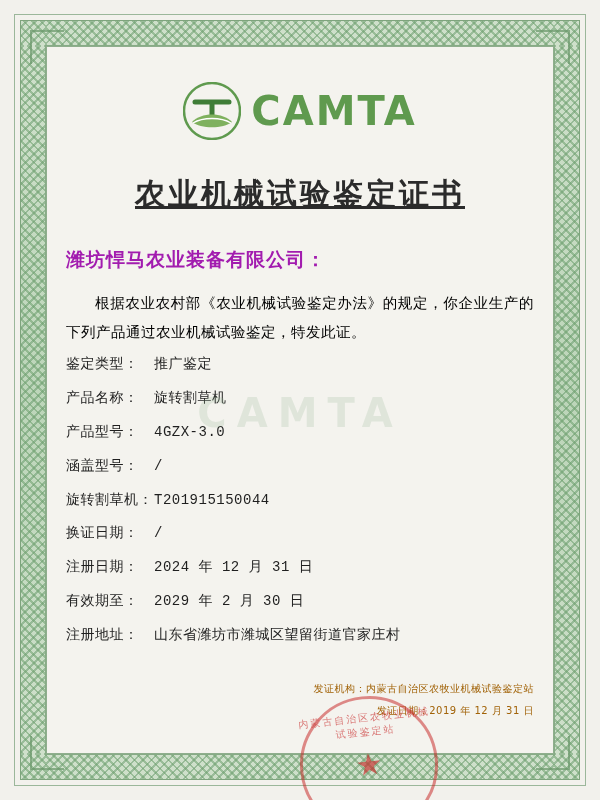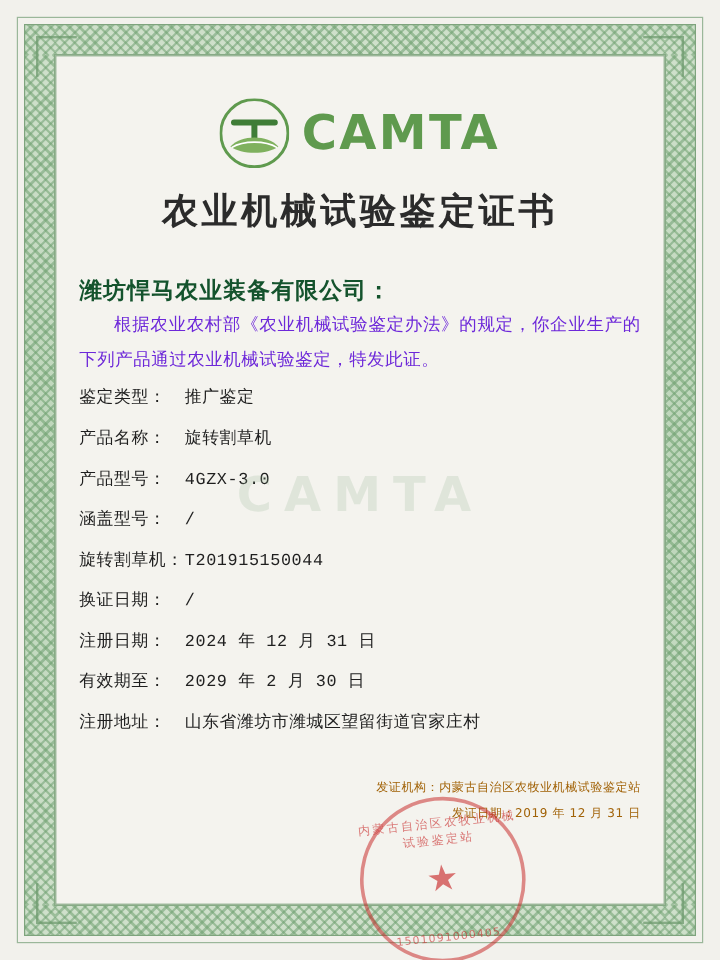--- a/index.html
+++ b/index.html
@@ -131,36 +131,37 @@
     letter-spacing: 2px;
     color: #5f9a4e;
   }
 
   .cert-title {
     text-align: center;
     font-size: 30px;
     font-weight: bold;
     letter-spacing: 3px;
     color: #2b2b2b;
-    margin-top: 14px;
+    margin-top: 32px;
+    text-decoration: underline;
   }
 
   .company {
     margin-top: 32px;
     font-size: 19px;
     font-weight: bold;
-    color: #14532d;
+    color: #a21caf;
     letter-spacing: 1px;
   }
 
   .paragraph {
-    margin-top: 2px;
+    margin-top: 16px;
     font-size: 14.5px;
     line-height: 2.0;
-    color: #6d28d9;
+    color: #000000;
     text-indent: 2em;
     text-align: justify;
     letter-spacing: 0.5px;
     font-family: Liberation Serif, serif;
   }
 
   .fields {
   }
   .field-row {
     display: flex;

